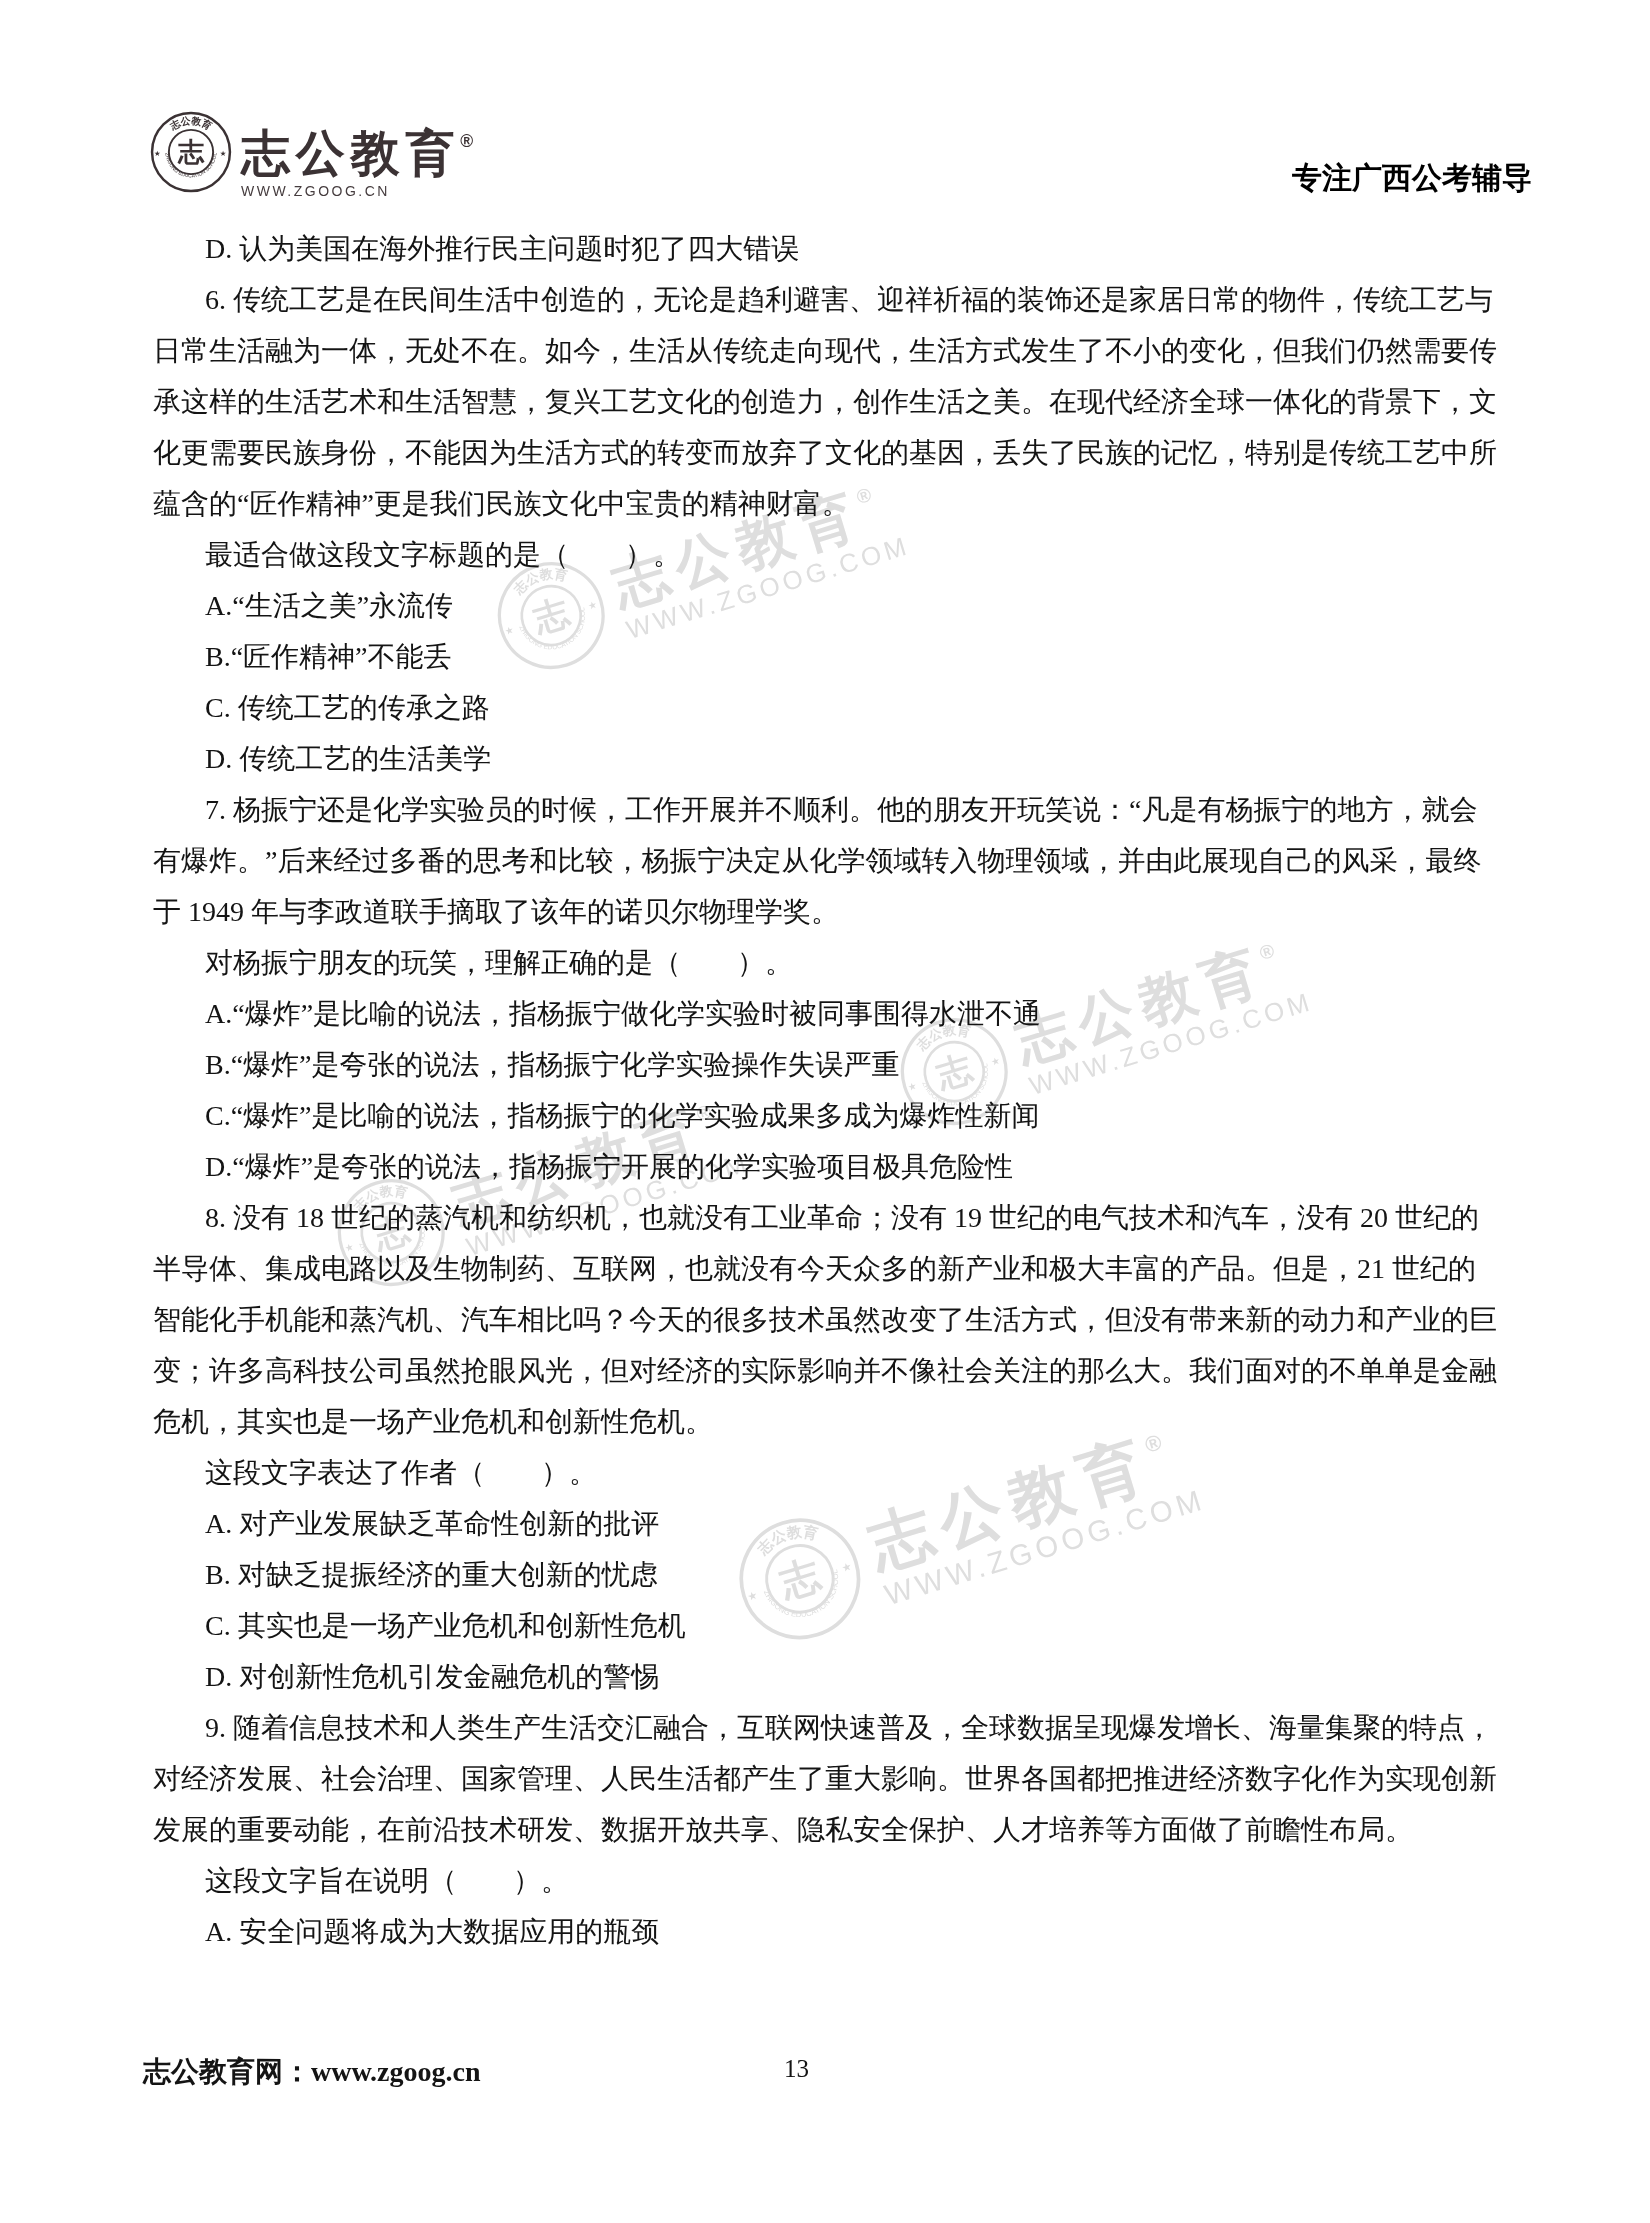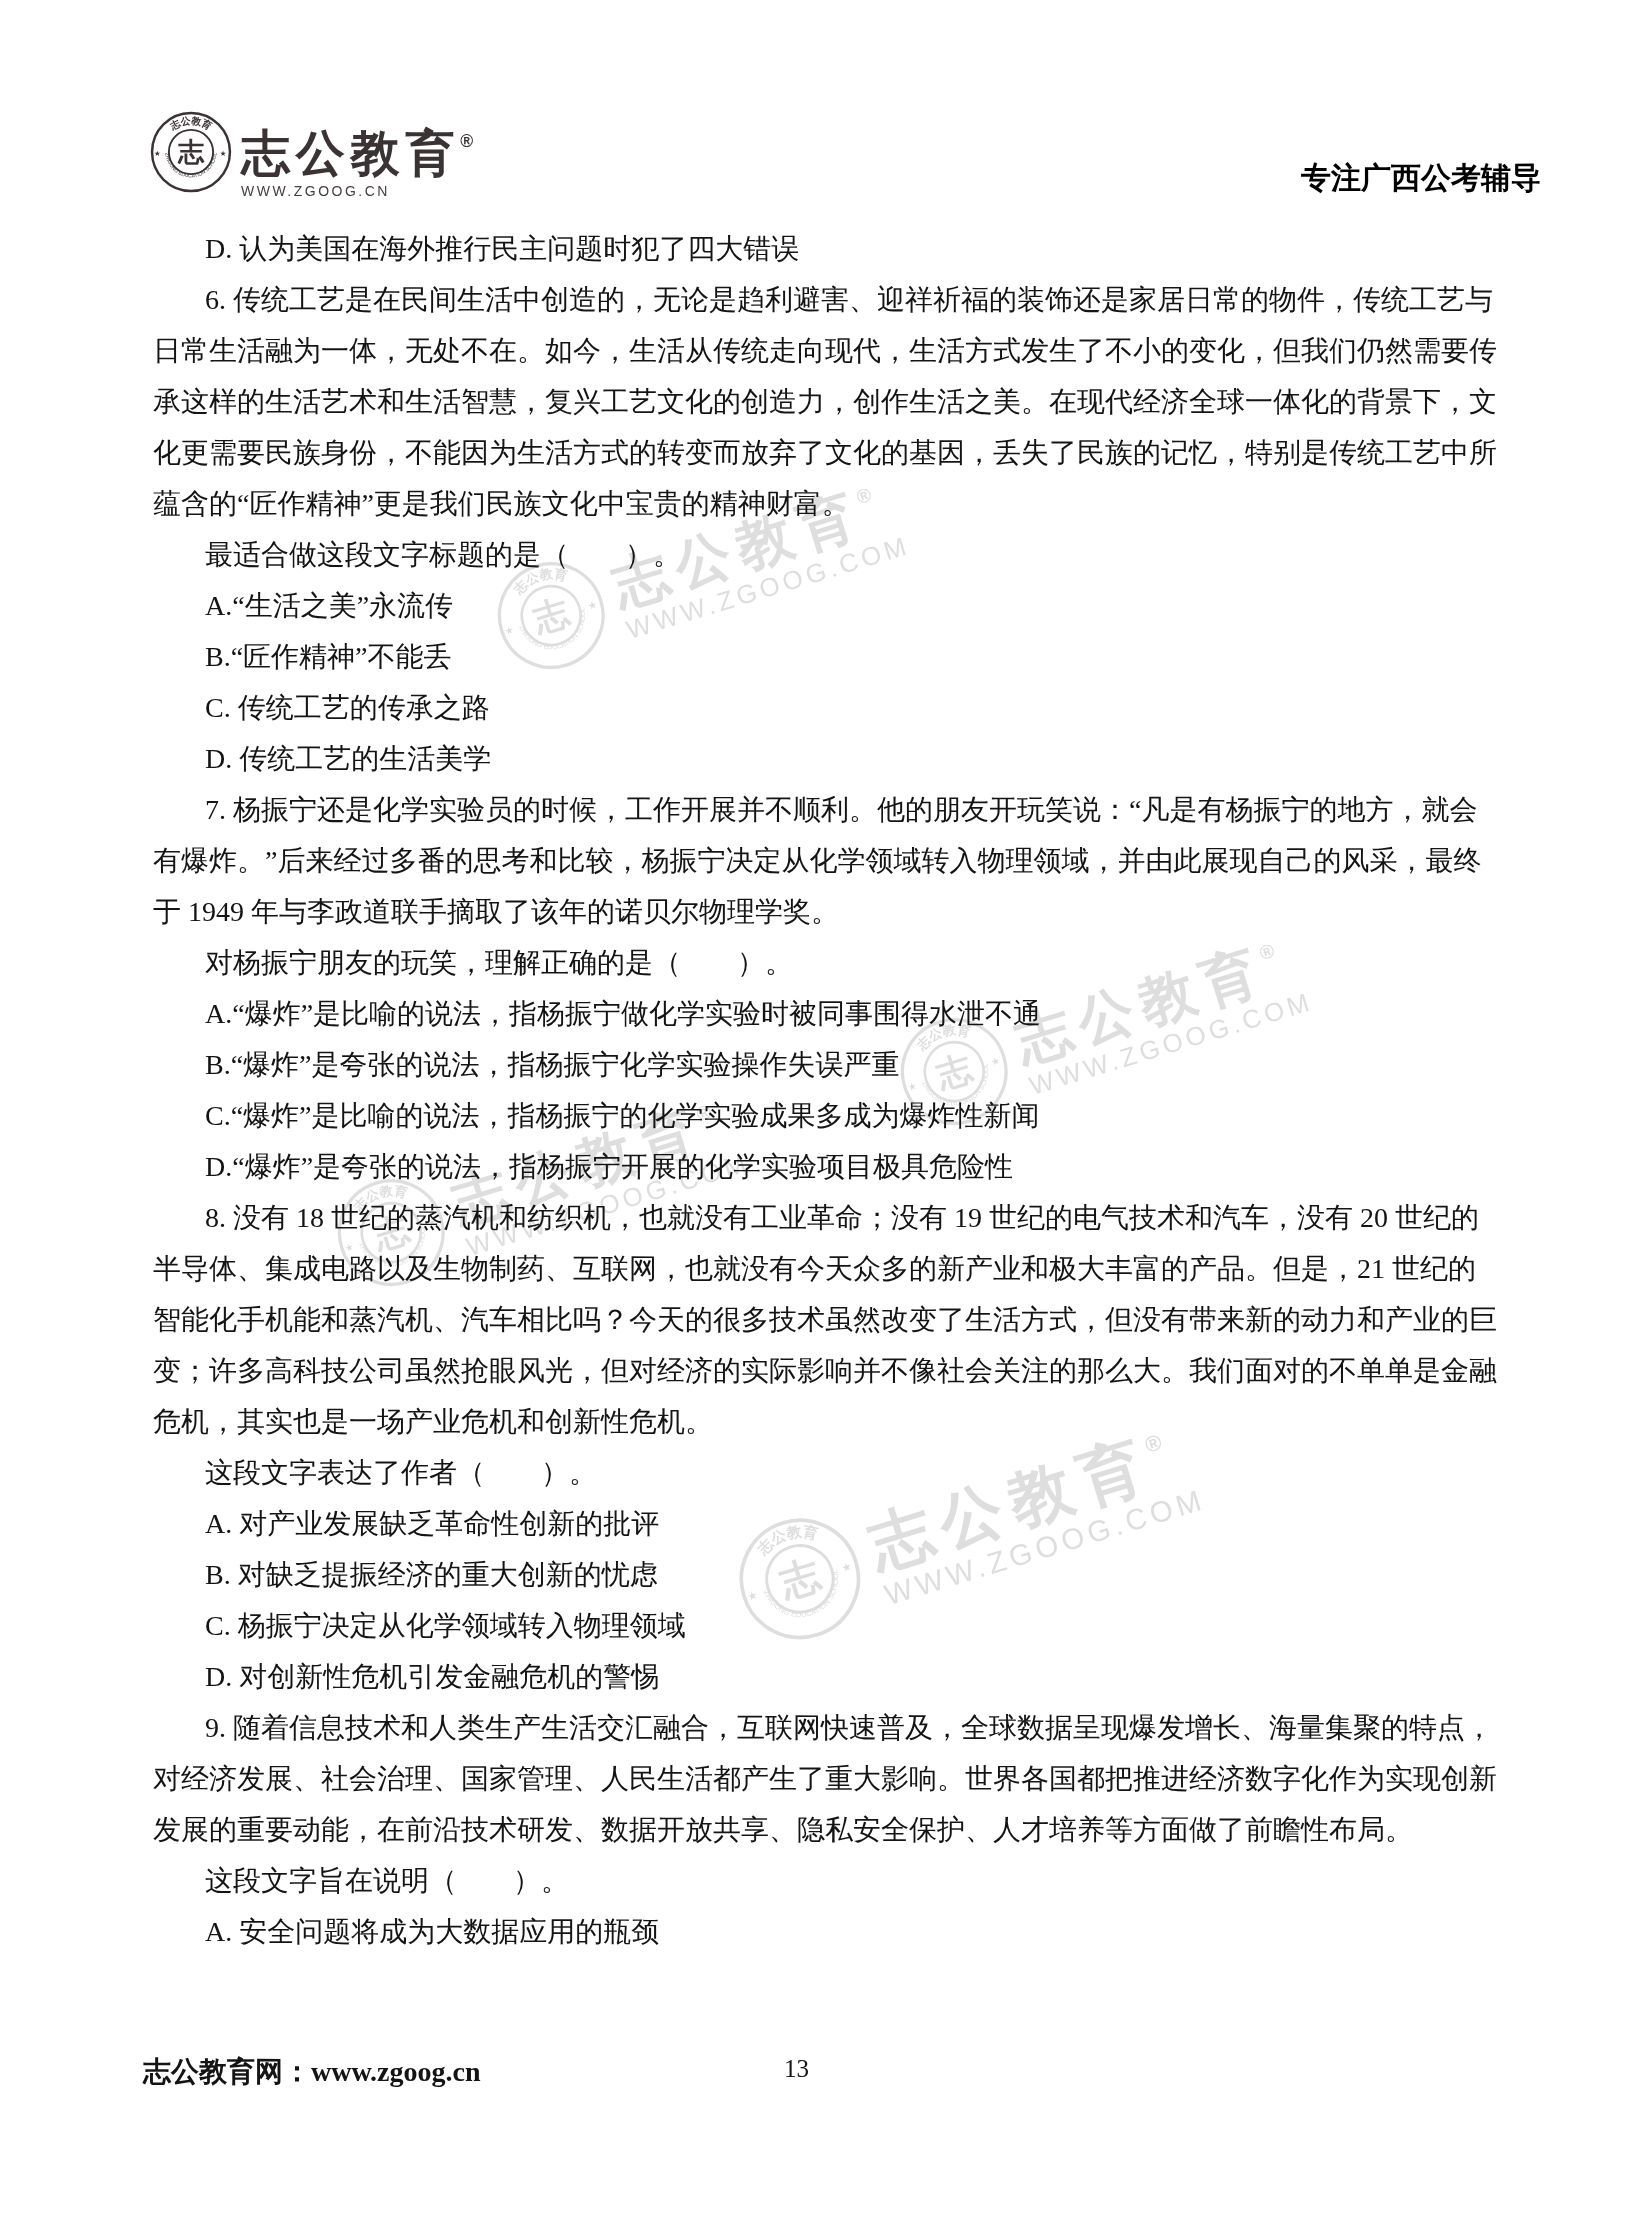--- a/index.html
+++ b/index.html
@@ -11,21 +11,21 @@
   .page{position:absolute;inset:0;}
 
   
   .logo-seal{position:absolute;left:150px;top:111px;width:82px;height:82px;color:#3b3234;}
   .brand-block{position:absolute;left:241px;top:115px;color:#3b3234;}
   .brand-line{font-family:"Liberation Sans","DejaVu Sans",sans-serif;font-weight:bold;
     font-size:49px;letter-spacing:5.8px;line-height:52px;white-space:nowrap;}
   .brand-line .reg{font-size:17.5px;vertical-align:23px;letter-spacing:0;}
   .brand-url{font-family:"Liberation Sans","DejaVu Sans",sans-serif;font-weight:500;
     font-size:14px;letter-spacing:2.5px;color:#453c3e;margin-top:3.9px;white-space:nowrap;}
-  .tagline{position:absolute;right:110px;top:158px;font-size:30px;font-weight:bold;
+  .tagline{position:absolute;right:119px;top:158px;font-size:30px;font-weight:bold;
     white-space:nowrap;color:#000;}
 
   
   .watermark{position:absolute;display:flex;align-items:center;gap:13.6px;
     color:#dedede;transform:rotate(-17deg);z-index:0;pointer-events:none;}
   .wm-seal{width:109px;height:109px;flex:0 0 auto;}
   .wm-col{display:flex;flex-direction:column;}
   .wm-brand{font-family:"Liberation Sans","DejaVu Sans",sans-serif;font-weight:bold;
     font-size:56px;letter-spacing:8.7px;line-height:58px;white-space:nowrap;}
   .wm-brand .reg{font-size:19.4px;vertical-align:27px;letter-spacing:0;}
@@ -167,21 +167,21 @@
       <div class="line ind">C.“爆炸”是比喻的说法，指杨振宁的化学实验成果多成为爆炸性新闻</div>
       <div class="line ind">D.“爆炸”是夸张的说法，指杨振宁开展的化学实验项目极具危险性</div>
       <div class="line ind">8. 没有 18 世纪的蒸汽机和纺织机，也就没有工业革命；没有 19 世纪的电气技术和汽车，没有 20 世纪的</div>
       <div class="line">半导体、集成电路以及生物制药、互联网，也就没有今天众多的新产业和极大丰富的产品。但是，21 世纪的</div>
       <div class="line">智能化手机能和蒸汽机、汽车相比吗？今天的很多技术虽然改变了生活方式，但没有带来新的动力和产业的巨</div>
       <div class="line">变；许多高科技公司虽然抢眼风光，但对经济的实际影响并不像社会关注的那么大。我们面对的不单单是金融</div>
       <div class="line">危机，其实也是一场产业危机和创新性危机。</div>
       <div class="line ind">这段文字表达了作者（　　）。</div>
       <div class="line ind">A. 对产业发展缺乏革命性创新的批评</div>
       <div class="line ind">B. 对缺乏提振经济的重大创新的忧虑</div>
-      <div class="line ind">C. 杨振宁决定从化学领域转入物理领域</div>
+      <div class="line ind">C. 其实也是一场产业危机和创新性危机</div>
       <div class="line ind">D. 对创新性危机引发金融危机的警惕</div>
       <div class="line ind">9. 随着信息技术和人类生产生活交汇融合，互联网快速普及，全球数据呈现爆发增长、海量集聚的特点，</div>
       <div class="line">对经济发展、社会治理、国家管理、人民生活都产生了重大影响。世界各国都把推进经济数字化作为实现创新</div>
       <div class="line">发展的重要动能，在前沿技术研发、数据开放共享、隐私安全保护、人才培养等方面做了前瞻性布局。</div>
       <div class="line ind">这段文字旨在说明（　　）。</div>
       <div class="line ind">A. 安全问题将成为大数据应用的瓶颈</div>
     </div>
 
   <div class="footer-site">志公教育网：www.zgoog.cn</div>
   <div class="footer-page">13</div>

